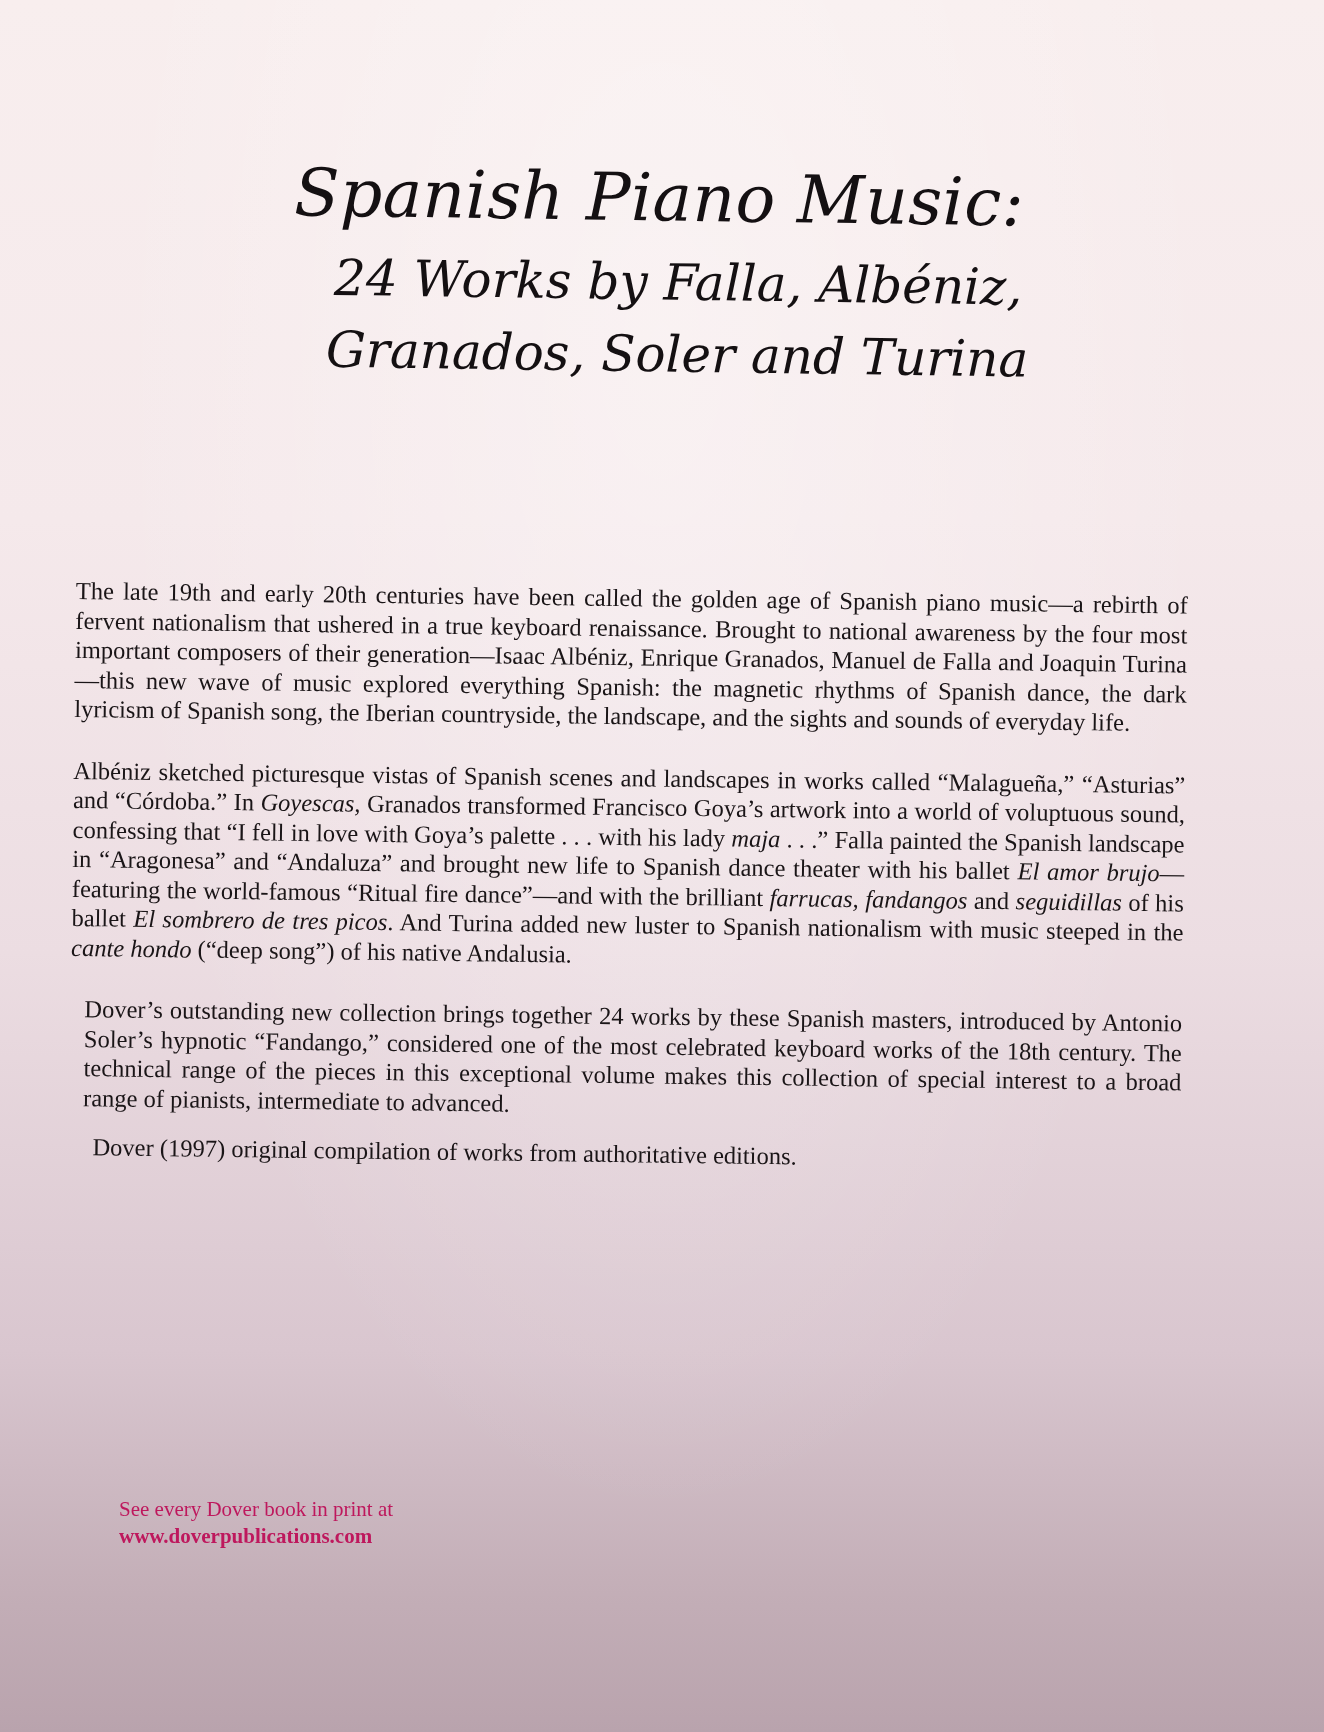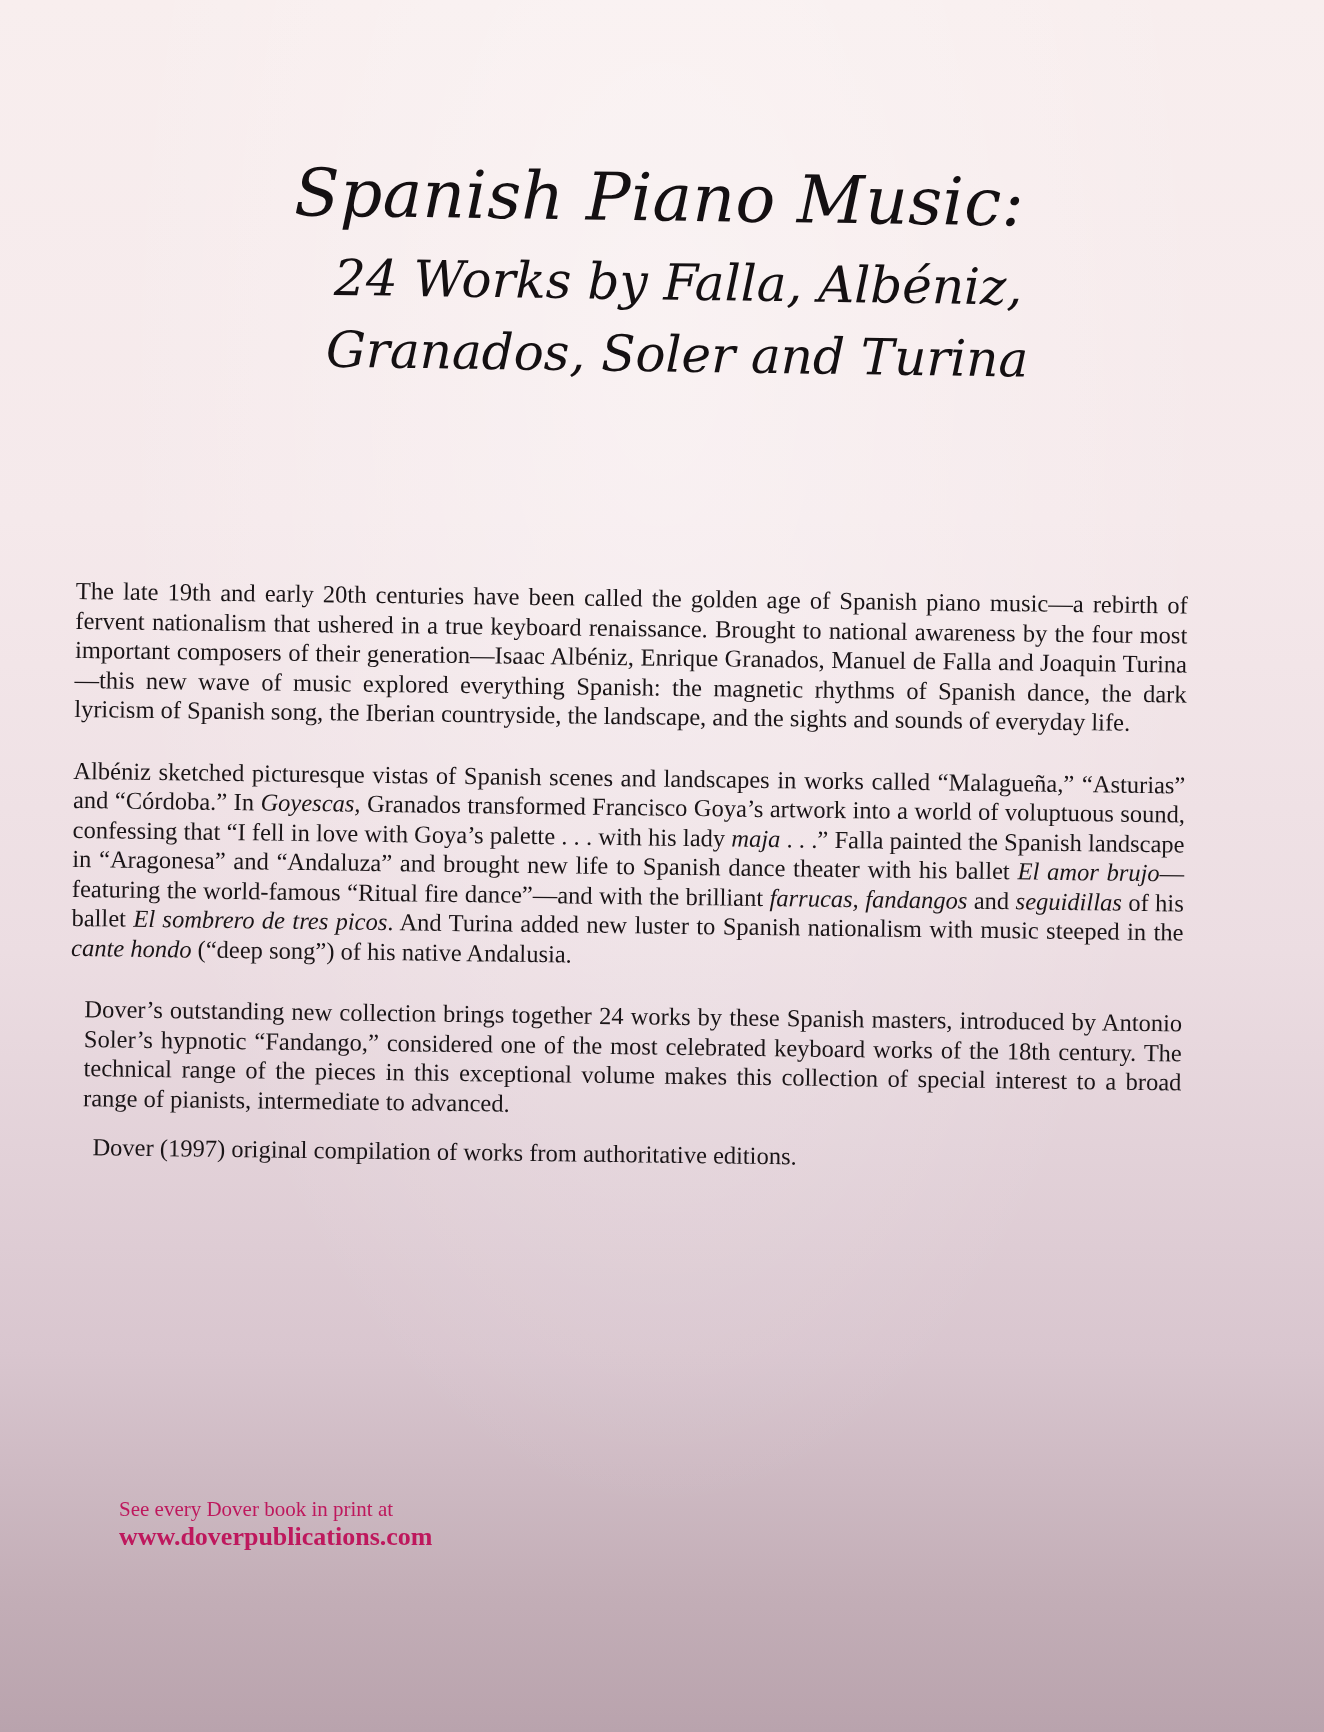--- a/index.html
+++ b/index.html
@@ -83,21 +83,21 @@
       line-height: 27px;
       color: #be185d;
       margin-top: 36px;
     }
     .footer-line {
       display: block;
     }
     .footer-url {
       display: block;
       font-weight: bold;
-      font-size: 26px;
+      font-size: 21px;
       font-family: Liberation Serif, serif;
     }
   </style>
 </head>
 <body>
 
 <div class="page-shade"></div>
 
 <div class="title-block">
   <h1 class="title-main">Spanish Piano Music:</h1>

